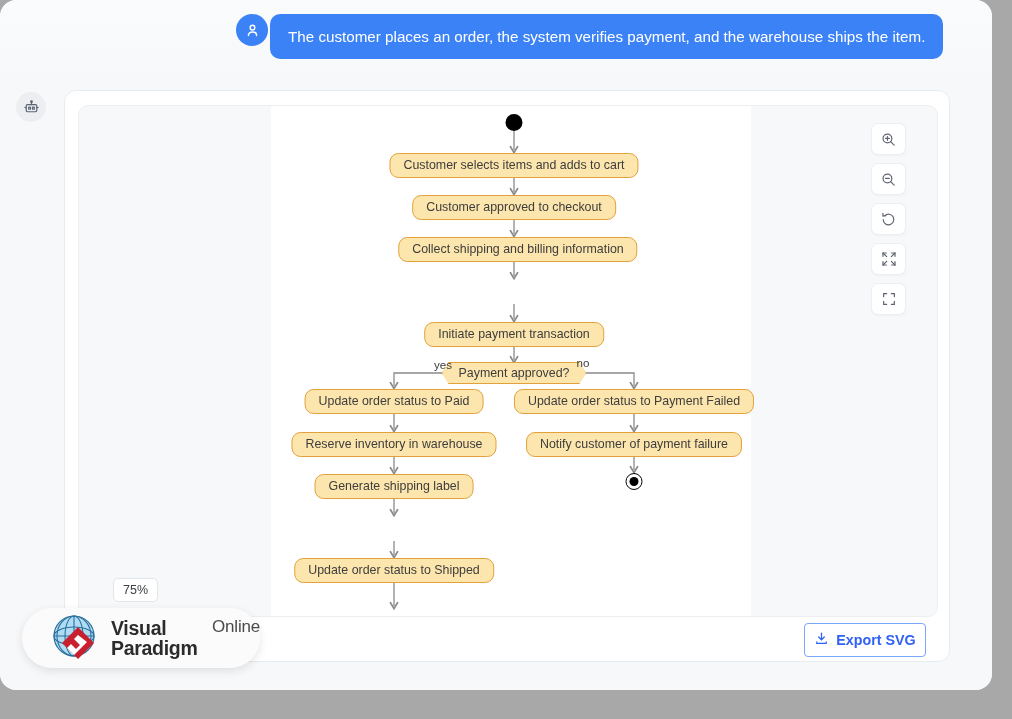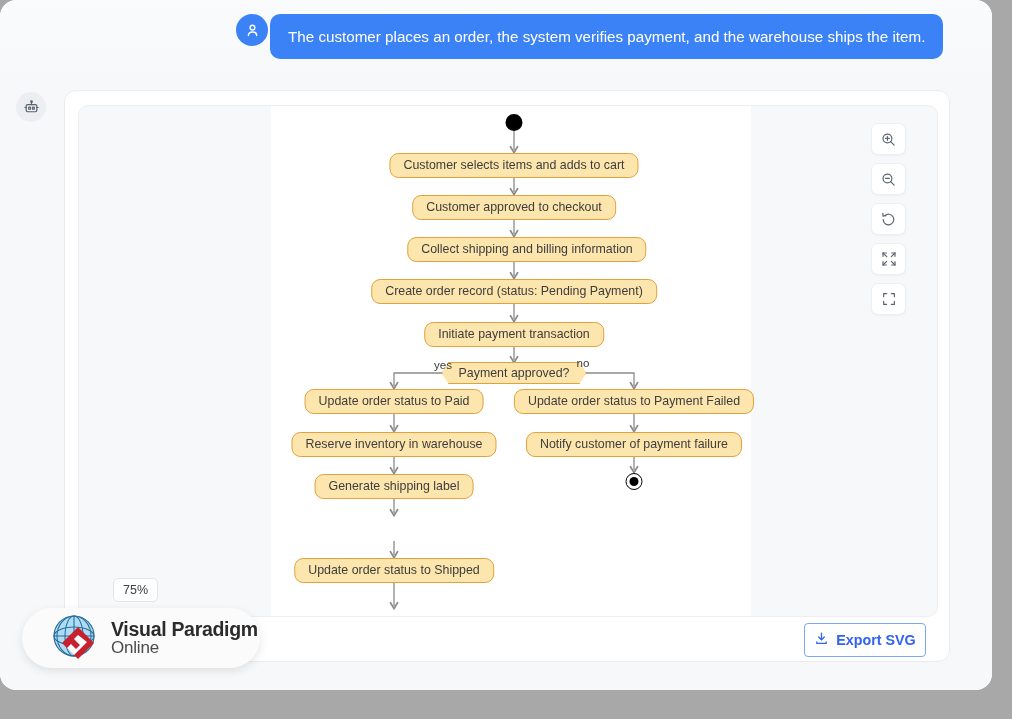--- a/index.html
+++ b/index.html
@@ -186,21 +186,21 @@
   .vp-logo {
     position: absolute;
     left: 22px; top: 608px;
     width: 238px; height: 60px;
     background: #fbfbfb;
     border-radius: 30px;
     box-shadow: 0 3px 10px rgba(0,0,0,0.10);
     display: flex; align-items: center; gap: 10px;
     padding-left: 27px;
   }
-  .vp-text { display: flex; flex-direction: column; line-height: 1.03; }
+  .vp-text { display: flex; flex-direction: row; line-height: 1.03; }
   .vp-line1 { font-size: 19.5px; font-weight: bold; color: #2b2b2b; letter-spacing: -0.3px; }
   .vp-line2 { font-size: 17px; color: #4a4a4a; letter-spacing: -0.2px; }
 </style>
 </head>
 <body>
 
 <div id="app">
   <div class="app-panel">
     <div class="white-sheet"></div>
 
@@ -251,22 +251,21 @@
               <line x1="123" y1="477" x2="123" y2="500" marker-end="url(#ah)"></line>
               <line x1="363" y1="308" x2="363" y2="323" marker-end="url(#ah)"></line>
               <line x1="363" y1="351" x2="363" y2="364" marker-end="url(#ah)"></line>
             </g>
           </svg>
 
           <div class="start-node" style="left:243px; top:8px;"></div>
 
           <div class="node" style="left:243px; top:47px;">Customer selects items and adds to cart</div>
           <div class="node" style="left:243px; top:89px;">Customer approved to checkout</div>
-          <div class="node" style="left:256px; top:131px;">Collect shipping and billing information</div>
-          <div class="node" style="left:243px; top:173px;">Create order record (status: Pending Payment)</div>
+          <div class="node" style="left:247px; top:131px;">Collect shipping and billing information</div>
           <div class="node" style="left:243px; top:216px;">Initiate payment transaction</div>
 
           <div class="decision" style="left:243px; top:256px;">Payment approved?</div>
           <div class="branch-label" style="left:172px; top:252px;">yes</div>
           <div class="branch-label" style="left:312px; top:250px;">no</div>
 
           <div class="node" style="left:123px; top:283px;">Update order status to Paid</div>
           <div class="node" style="left:123px; top:326px;">Reserve inventory in warehouse</div>
           <div class="node" style="left:123px; top:368px;">Generate shipping label</div>
           <div class="node" style="left:123px; top:452px;">Update order status to Shipped</div>

